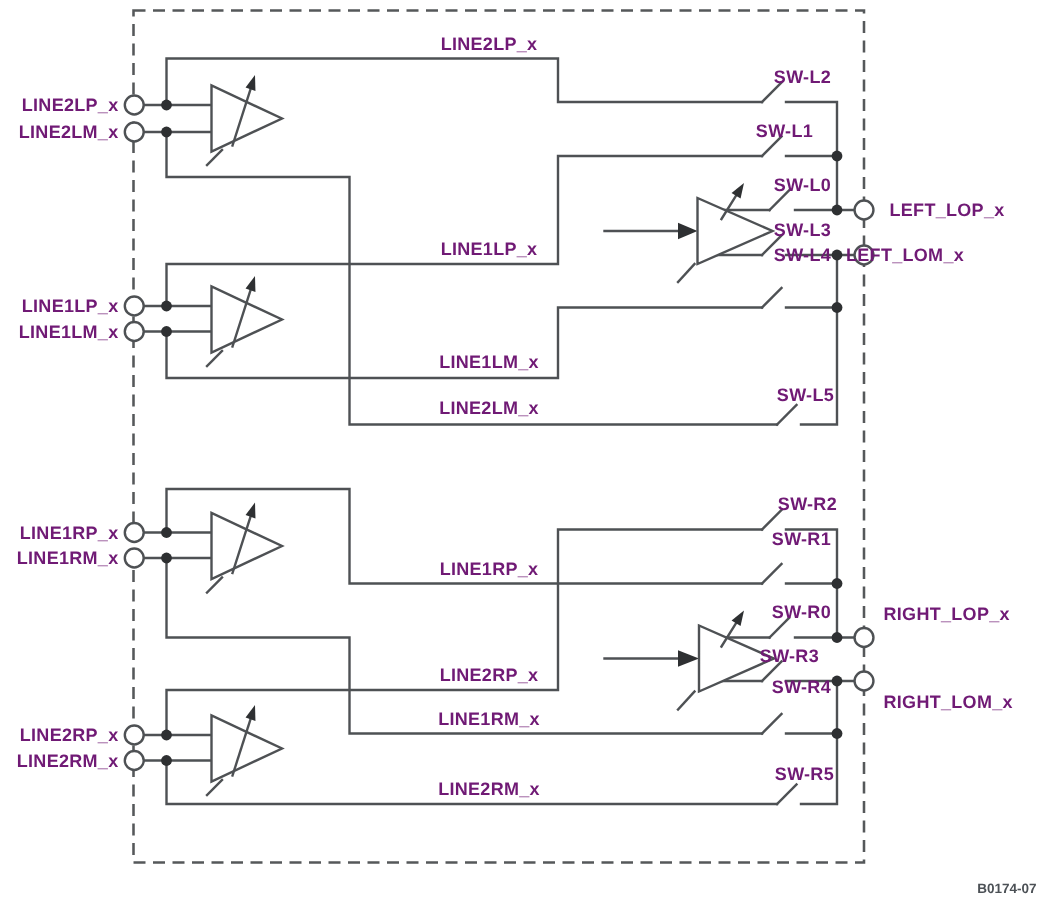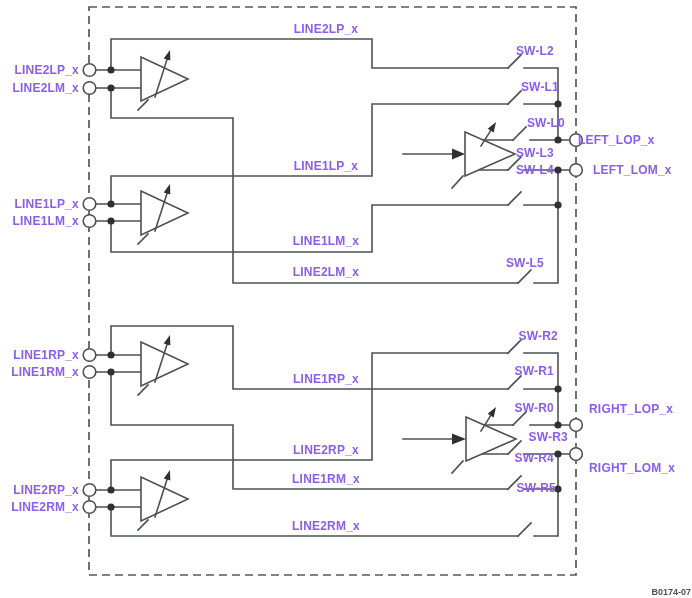--- a/index.html
+++ b/index.html
@@ -1,20 +1,20 @@
 <!DOCTYPE html>
 <html><head>
 <meta charset="utf-8">
 <style>
   html,body{margin:0;padding:0;background:#ffffff;}
   .stage{position:relative;width:692px;height:598px;background:#ffffff;overflow:hidden;
          font-family:"Liberation Sans","DejaVu Sans",sans-serif;}
   .stage svg{position:absolute;left:0;top:0;}
   .lbl{position:absolute;font:bold 12px/14px "Liberation Sans","DejaVu Sans",sans-serif;
-       color:#8b5cf6;white-space:nowrap;letter-spacing:.2px;}
+       color:#701a75;white-space:nowrap;letter-spacing:.2px;}
   .r{text-align:center;}
   .c{transform:translateX(-50%);}
   .fig{position:absolute;font:bold 9px/11px "Liberation Sans","DejaVu Sans",sans-serif;
        color:#4c5156;white-space:nowrap;}
   .wire{stroke:#4e5154;stroke-width:1.6;fill:none;stroke-linecap:square;}
   .tri{stroke:#4e5154;stroke-width:1.6;fill:#ffffff;stroke-linejoin:miter;}
   .term{stroke:#4e5154;stroke-width:1.6;fill:#ffffff;}
   .dot{fill:#2e3032;stroke:none;}
   .head{fill:#2e3032;stroke:none;}
   .border{stroke:#55585a;stroke-width:1.7;fill:none;stroke-dasharray:8 5;}
@@ -160,32 +160,32 @@
   <div class="lbl c" style="left:326px;top:22px">LINE2LP_x</div>
   <div class="lbl c" style="left:326px;top:159px">LINE1LP_x</div>
   <div class="lbl c" style="left:326px;top:234px">LINE1LM_x</div>
   <div class="lbl c" style="left:326px;top:265px">LINE2LM_x</div>
   <div class="lbl c" style="left:326px;top:372px">LINE1RP_x</div>
   <div class="lbl c" style="left:326px;top:443px">LINE2RP_x</div>
   <div class="lbl c" style="left:326px;top:472px">LINE1RM_x</div>
   <div class="lbl c" style="left:326px;top:519px">LINE2RM_x</div>
 
   <div class="lbl r" style="right:138px;top:44px">SW-L2</div>
-  <div class="lbl r" style="right:133px;top:80px">SW-L1</div>
-  <div class="lbl r" style="right:127px;top:116px">SW-L0</div>
+  <div class="lbl r" style="right:150px;top:80px">SW-L1</div>
+  <div class="lbl r" style="right:138px;top:116px">SW-L0</div>
   <div class="lbl r" style="right:138px;top:146px">SW-L3</div>
   <div class="lbl r" style="right:138px;top:163px">SW-L4</div>
-  <div class="lbl r" style="right:148px;top:256px">SW-L5</div>
+  <div class="lbl r" style="right:136px;top:256px">SW-L5</div>
   <div class="lbl r" style="right:134px;top:329px">SW-R2</div>
-  <div class="lbl r" style="right:138px;top:364px">SW-R1</div>
+  <div class="lbl r" style="right:138px;top:352px">SW-R1</div>
   <div class="lbl r" style="right:138px;top:401px">SW-R0</div>
-  <div class="lbl r" style="right:124px;top:430px">SW-R3</div>
+  <div class="lbl r" style="right:146px;top:430px">SW-R3</div>
   <div class="lbl r" style="right:138px;top:451px">SW-R4</div>
-  <div class="lbl r" style="right:136px;top:481px">SW-R5</div>
+  <div class="lbl r" style="right:136px;top:509px">SW-R5</div>
 
-  <div class="lbl" style="left:578px;top:133px">LEFT_LOP_x</div>
-  <div class="lbl" style="left:593px;top:163px">LEFT_LOM_x</div>
+  <div class="lbl" style="left:593px;top:133px">LEFT_LOP_x</div>
+  <div class="lbl" style="left:564px;top:163px">LEFT_LOM_x</div>
   <div class="lbl" style="left:589px;top:402px">RIGHT_LOP_x</div>
   <div class="lbl" style="left:589px;top:461px">RIGHT_LOM_x</div>
 
   <div class="fig" style="right:1px;top:587px;position:absolute">B0174-07</div>
 
 </div>
 
 </body></html>

